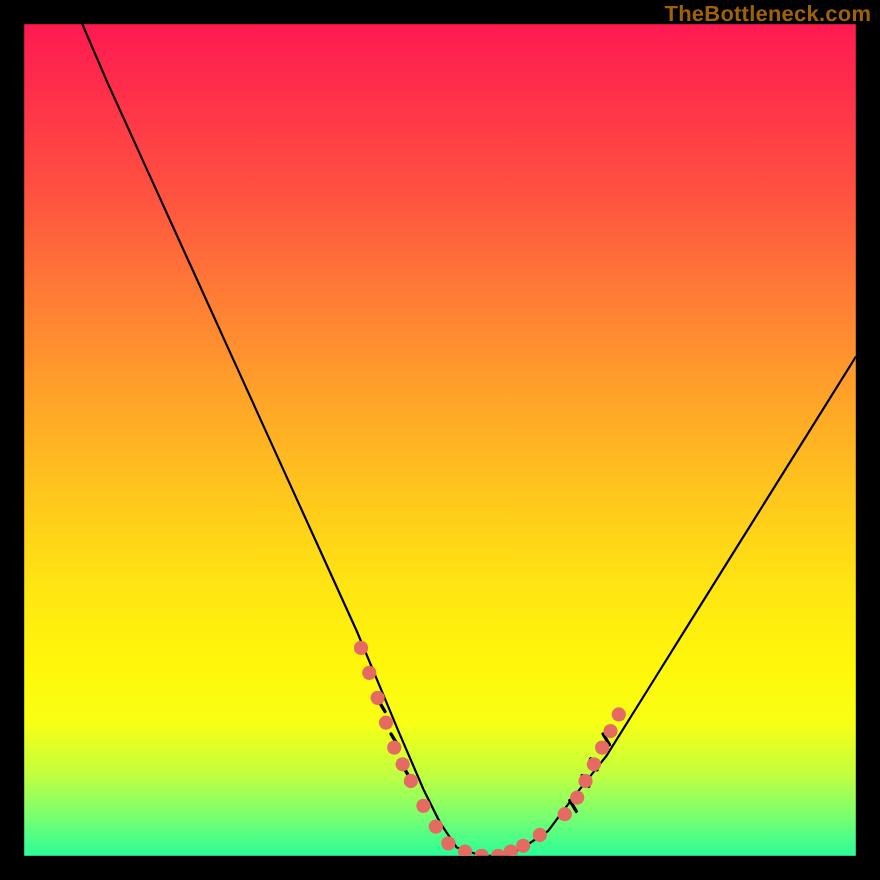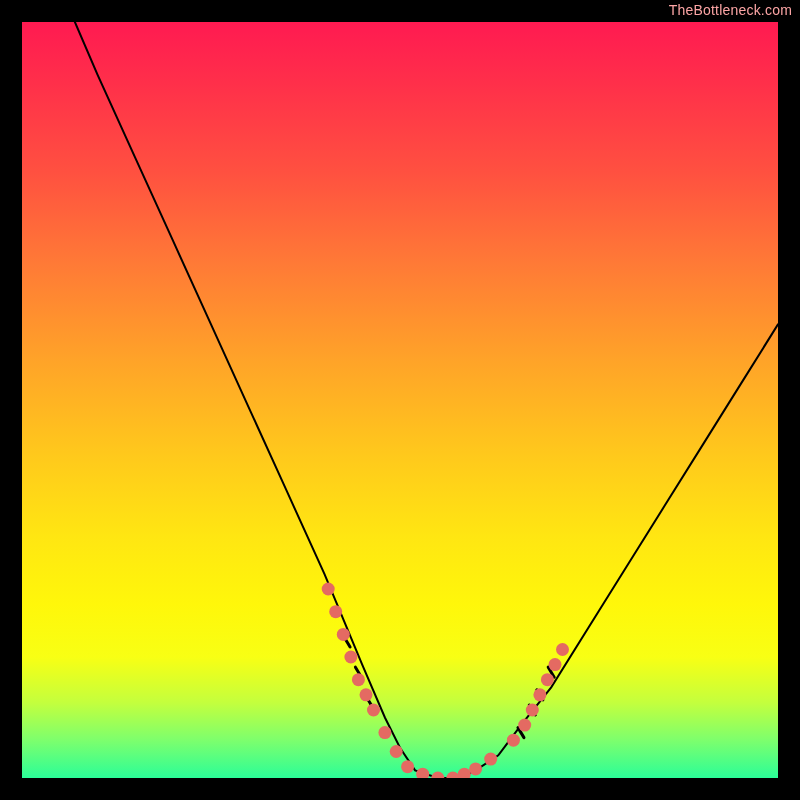--- a/index.html
+++ b/index.html
@@ -29,23 +29,23 @@
       #f8ff14 84%,
       #c4ff3d 90%,
       #7dff6d 95%,
       #2bfd98 100%
     );
   }
   .watermark {
     position: absolute;
     top: 2px;
     right: 8px;
-    color: #fca5a5;
-    font-size: 14px;
-    font-weight: 400;
+    color: #a16207;
+    font-size: 20px;
+    font-weight: 700;
     letter-spacing: 0.2px;
     z-index: 20;
     pointer-events: none;
   }
   svg.plot {
     position: absolute;
     left: 0;
     top: 0;
     width: 756px;
     height: 756px;

